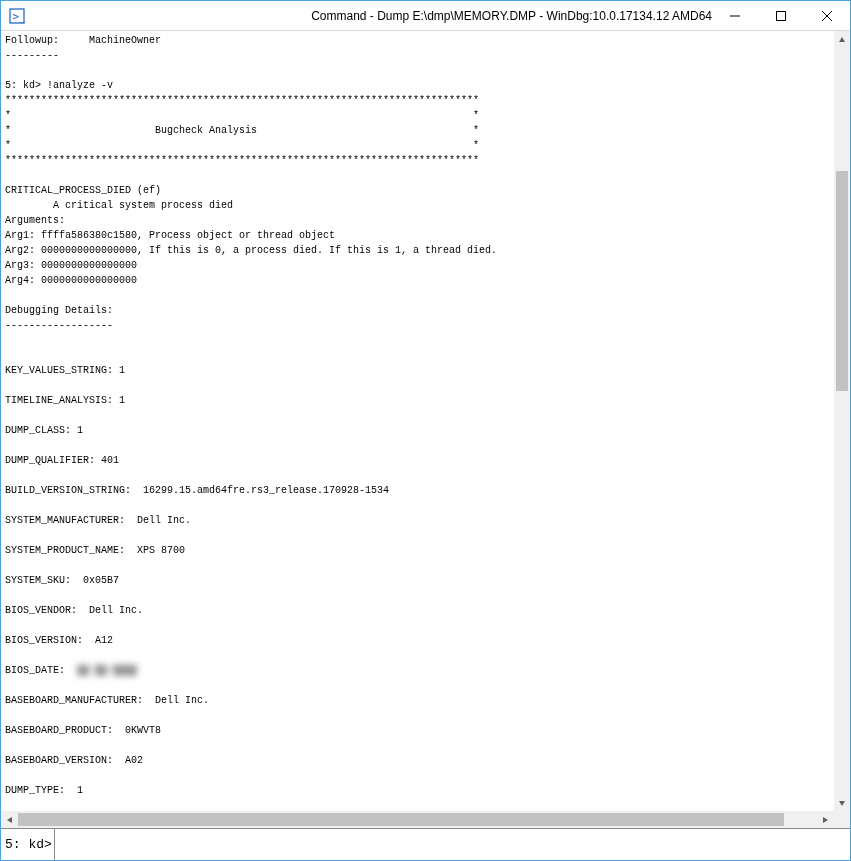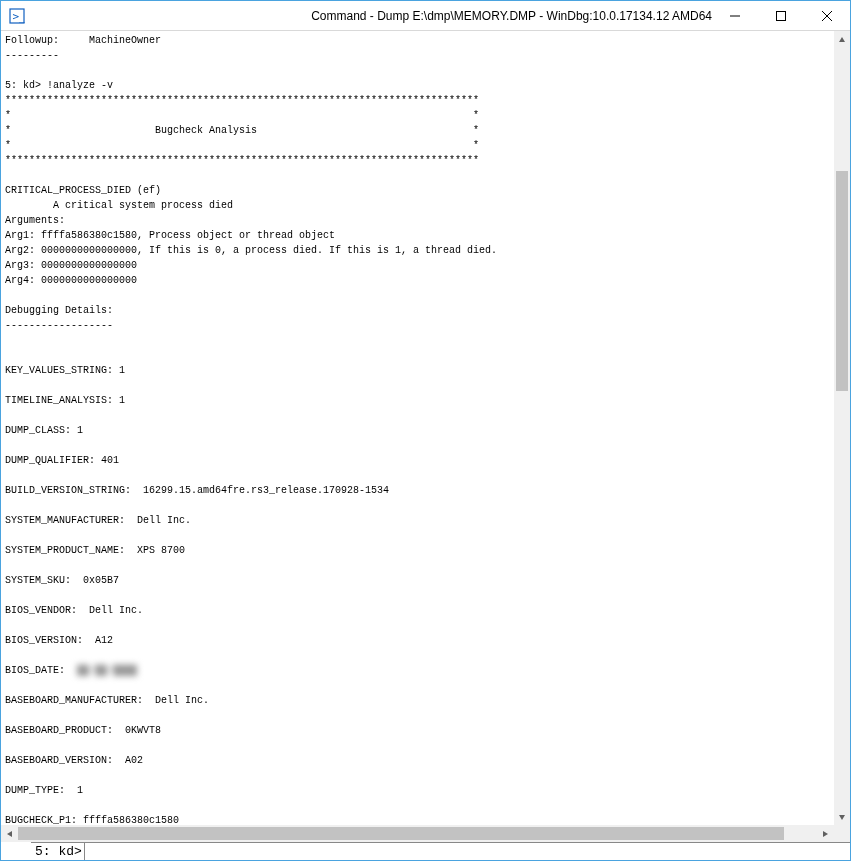--- a/index.html
+++ b/index.html
@@ -111,25 +111,24 @@
     top: 2px; bottom: 2px;
     left: 0; width: 96%;
     background: #c2c2c2;
   }
   .hscroll .corner {
     width: 17px; height: 100%;
     background: #f0f0f0;
   }
   .input-row {
     display: flex;
-    height: 18px;
+    height: 32px;
     border-top: 1px solid #888;
     flex-shrink: 0;
     background: #fff;
-    margin-left: 30px;
   }
   .input-label {
     font-family: "Courier New", monospace;
     font-size: 13px;
     padding: 0 2px 0 4px;
     border-right: 1px solid #888;
     display: flex;
     align-items: center;
     background: #fff;
   }

